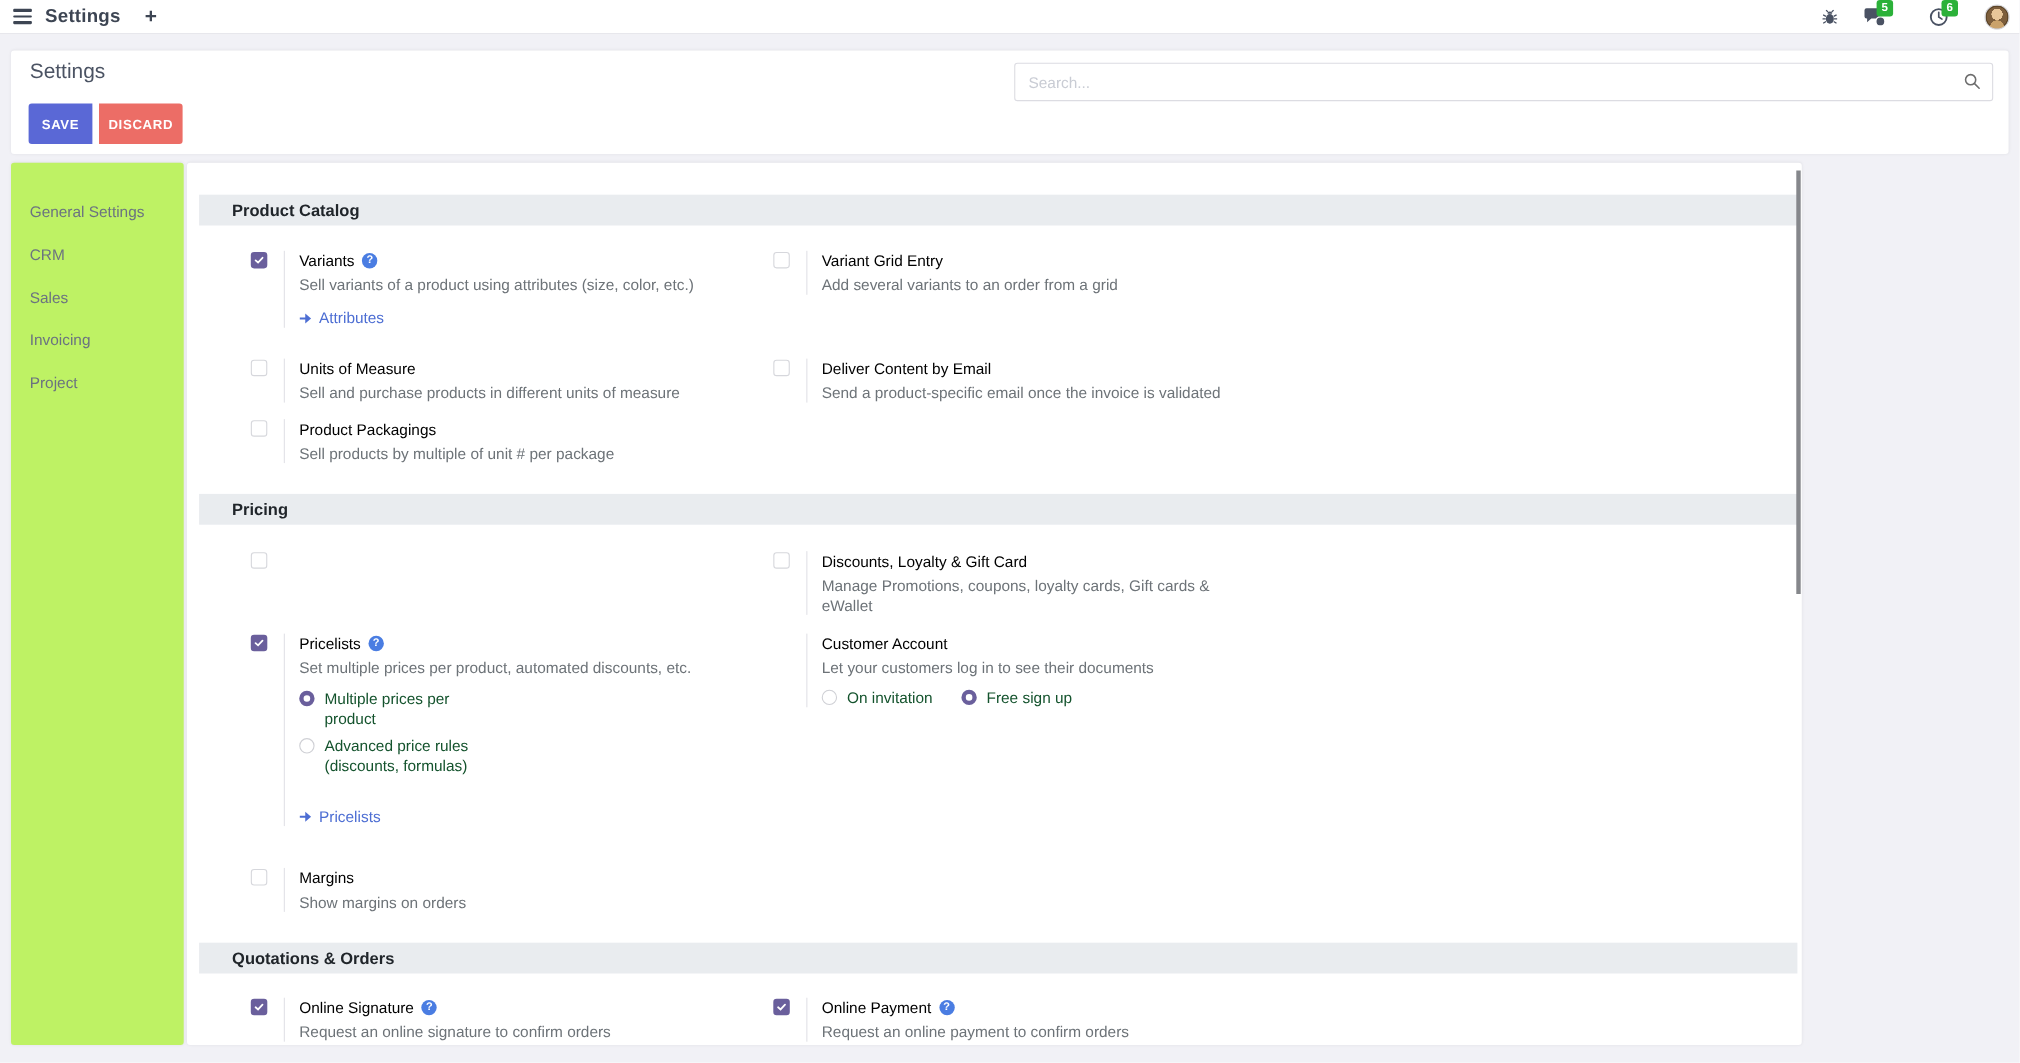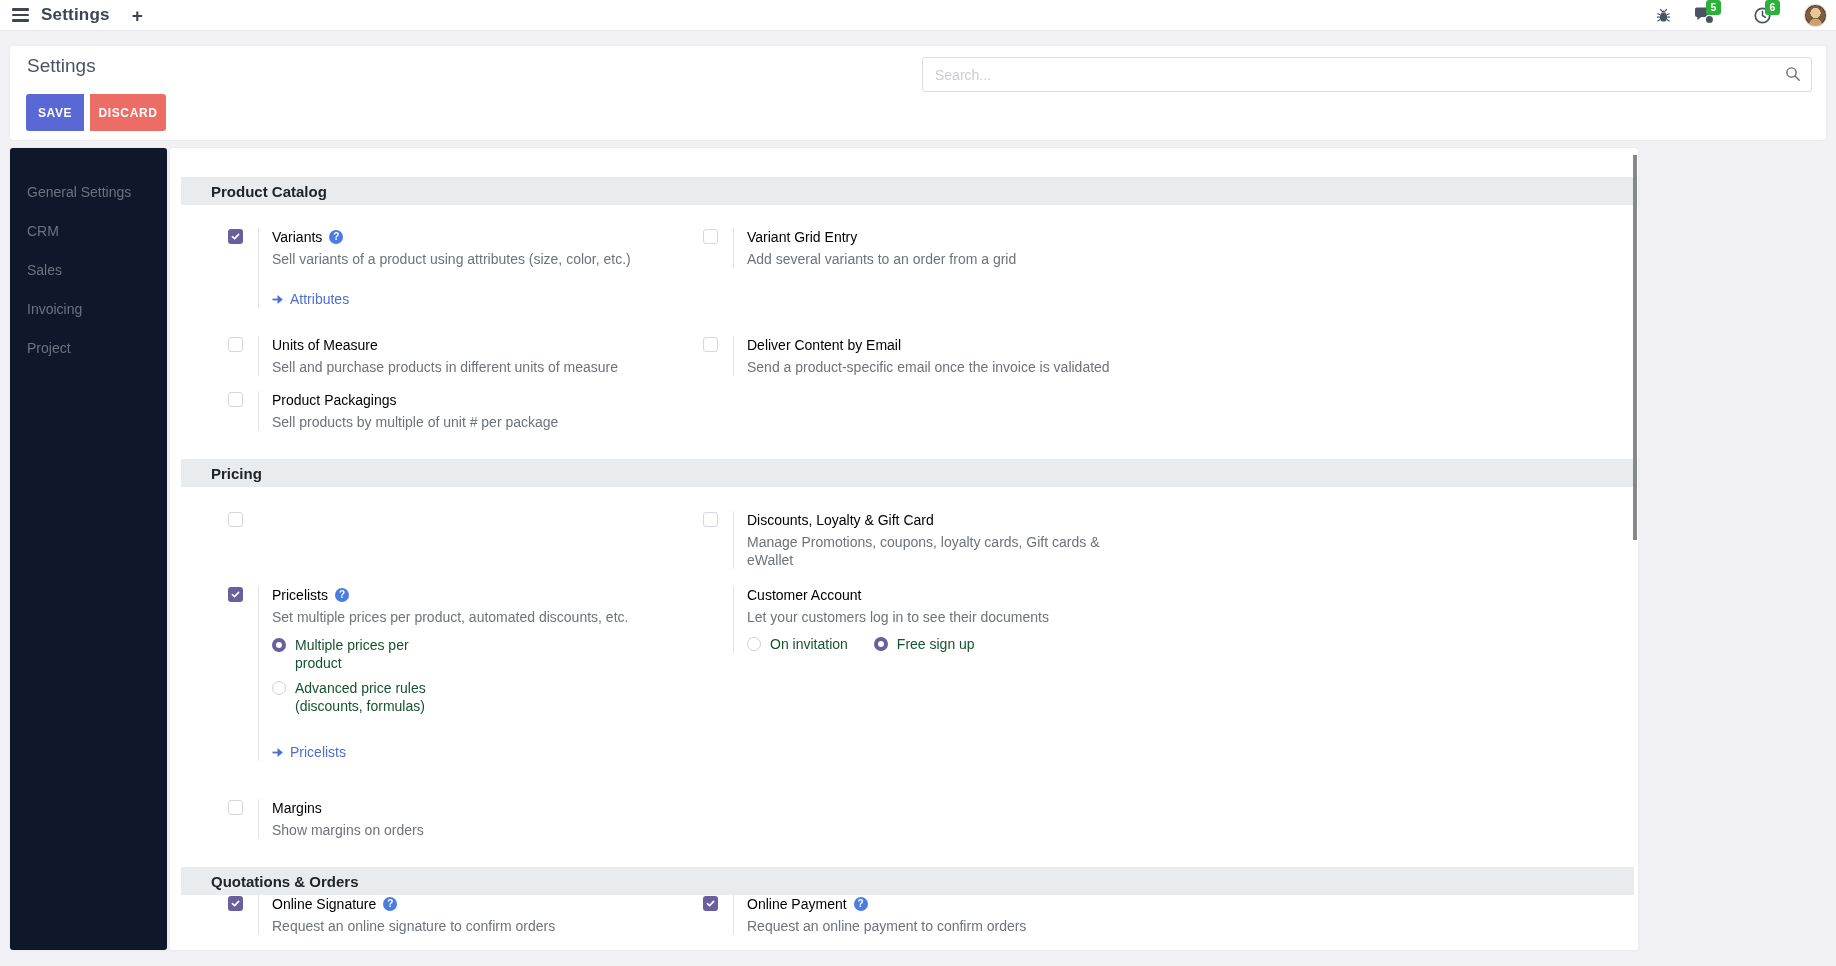--- a/index.html
+++ b/index.html
@@ -51,21 +51,21 @@
   .btn-discard{width:76px;background:#ec6d66;border-radius:0 3px 3px 0;}
   .search-wrap{position:absolute;right:14px;top:11px;width:890px;height:35px;padding-left:32px;}
   .search-input{
     width:100%;height:100%;box-sizing:border-box;border:1px solid #dcdce2;border-radius:3px;
     padding:0 38px 0 12px;font-size:14px;color:#3f464e;background:#fff;outline:none;font-family:inherit;
   }
   .search-input::placeholder{color:#c9ccd4;}
   .search-icon{position:absolute;right:11px;top:9px;cursor:pointer;}
   
   .sidebar{
-    position:absolute;left:10px;top:148px;width:157px;height:802px;background:#0f172a;
+    position:absolute;left:10px;top:148px;width:157px;height:802px;background:#bef264;
     border-radius:3px;box-shadow:0 0 3px rgba(0,0,0,.07);padding-top:24px;box-sizing:border-box;
   }
   .side-item{
     height:39px;display:flex;align-items:center;padding-left:17px;font-size:14px;color:#6b7380;
     cursor:pointer;
   }
   
   .main-card{
     position:absolute;left:170px;top:148px;width:1468px;height:802px;background:#fff;
     border-radius:3px;box-shadow:0 0 3px rgba(0,0,0,.07);overflow:hidden;box-sizing:border-box;
@@ -73,21 +73,21 @@
   .section-header{
     margin:29px 4px 0 11px;height:28px;background:#e9ecef;display:flex;align-items:center;
     padding-left:30px;font-size:15px;font-weight:700;color:#20252a;
   }
   .section-header.tight{margin-top:28px;}
   .section-body{
     margin-left:58px;display:grid;grid-template-columns:475px 475px;align-items:start;
   }
   .body-pc{padding-top:23px;row-gap:15px;}
   .body-pr{padding-top:24px;row-gap:17px;}
-  .body-qo{}
+  .body-qo{padding-top:22px;}
   .cell{display:flex;}
   .cell.mb13{margin-bottom:13px;}
   .cell.mb21{margin-bottom:21px;}
   .cb-col{width:30px;flex-shrink:0;padding-top:1px;}
   .content{
     border-left:1px solid #e2e2e7;padding-left:13px;padding-right:48px;min-height:38px;
   }
   .title-row{display:flex;align-items:center;}
   .s-title{font-size:14px;color:#000000;line-height:18px;}
   .s-desc{font-size:14px;color:#6d7378;line-height:18px;margin-top:4px;white-space:nowrap;}
@@ -110,21 +110,21 @@
   .radio.sel{border:4.5px solid #6a5f9c;}
   .radio.unsel{border:1px solid #cfd0d5;}
   .radio-col{display:flex;flex-direction:column;gap:7px;margin-top:10px;}
   .radio-row{display:flex;gap:26px;margin-top:9px;}
   .radio-opt{display:flex;gap:9px;font-size:14px;color:#14532d;line-height:18px;cursor:pointer;}
   .radio-opt .narrow{max-width:150px;}
   .link-row{
     display:flex;align-items:center;gap:6px;color:#4d6ed3;font-size:14px;line-height:18px;
     cursor:pointer;width:max-content;
   }
-  .link-row.mt22{margin-top:22px;}
+  .link-row.mt22{margin-top:12px;}
   .link-row.mt28{margin-top:28px;}
   .scroll-thumb{
     position:absolute;right:1px;top:7px;width:4px;height:385px;background:#85878b;cursor:pointer;
   }
 </style>
 </head>
 <body>
 
 <div class="topbar">
   <div class="hamburger">

